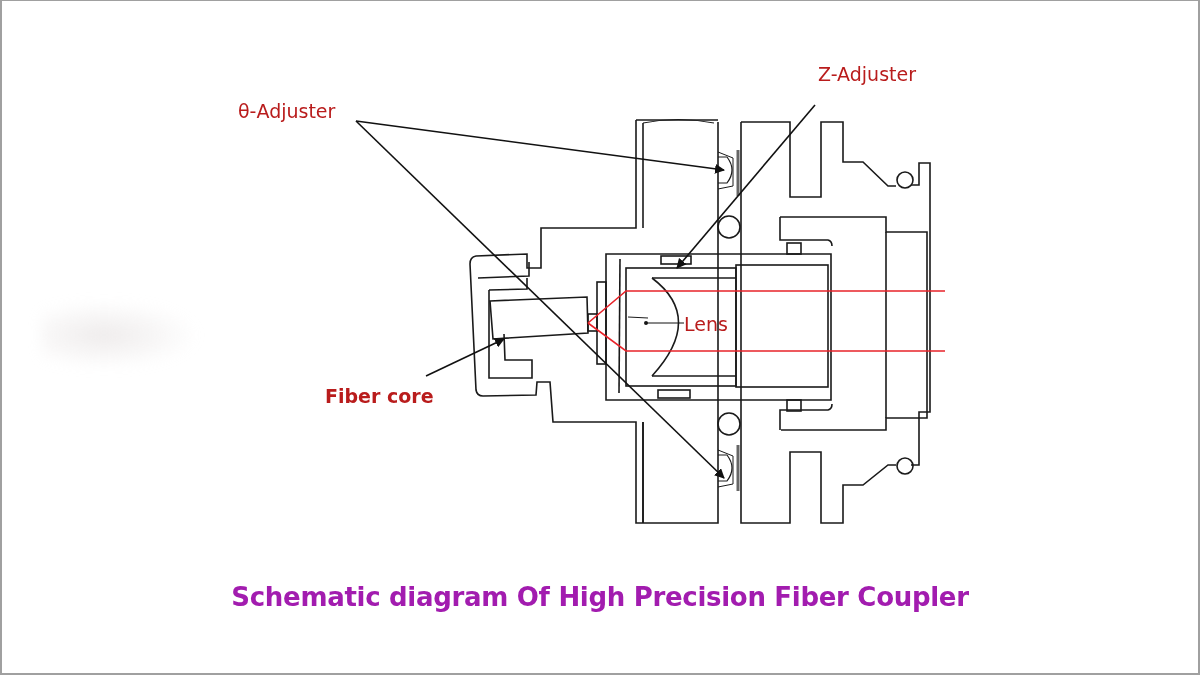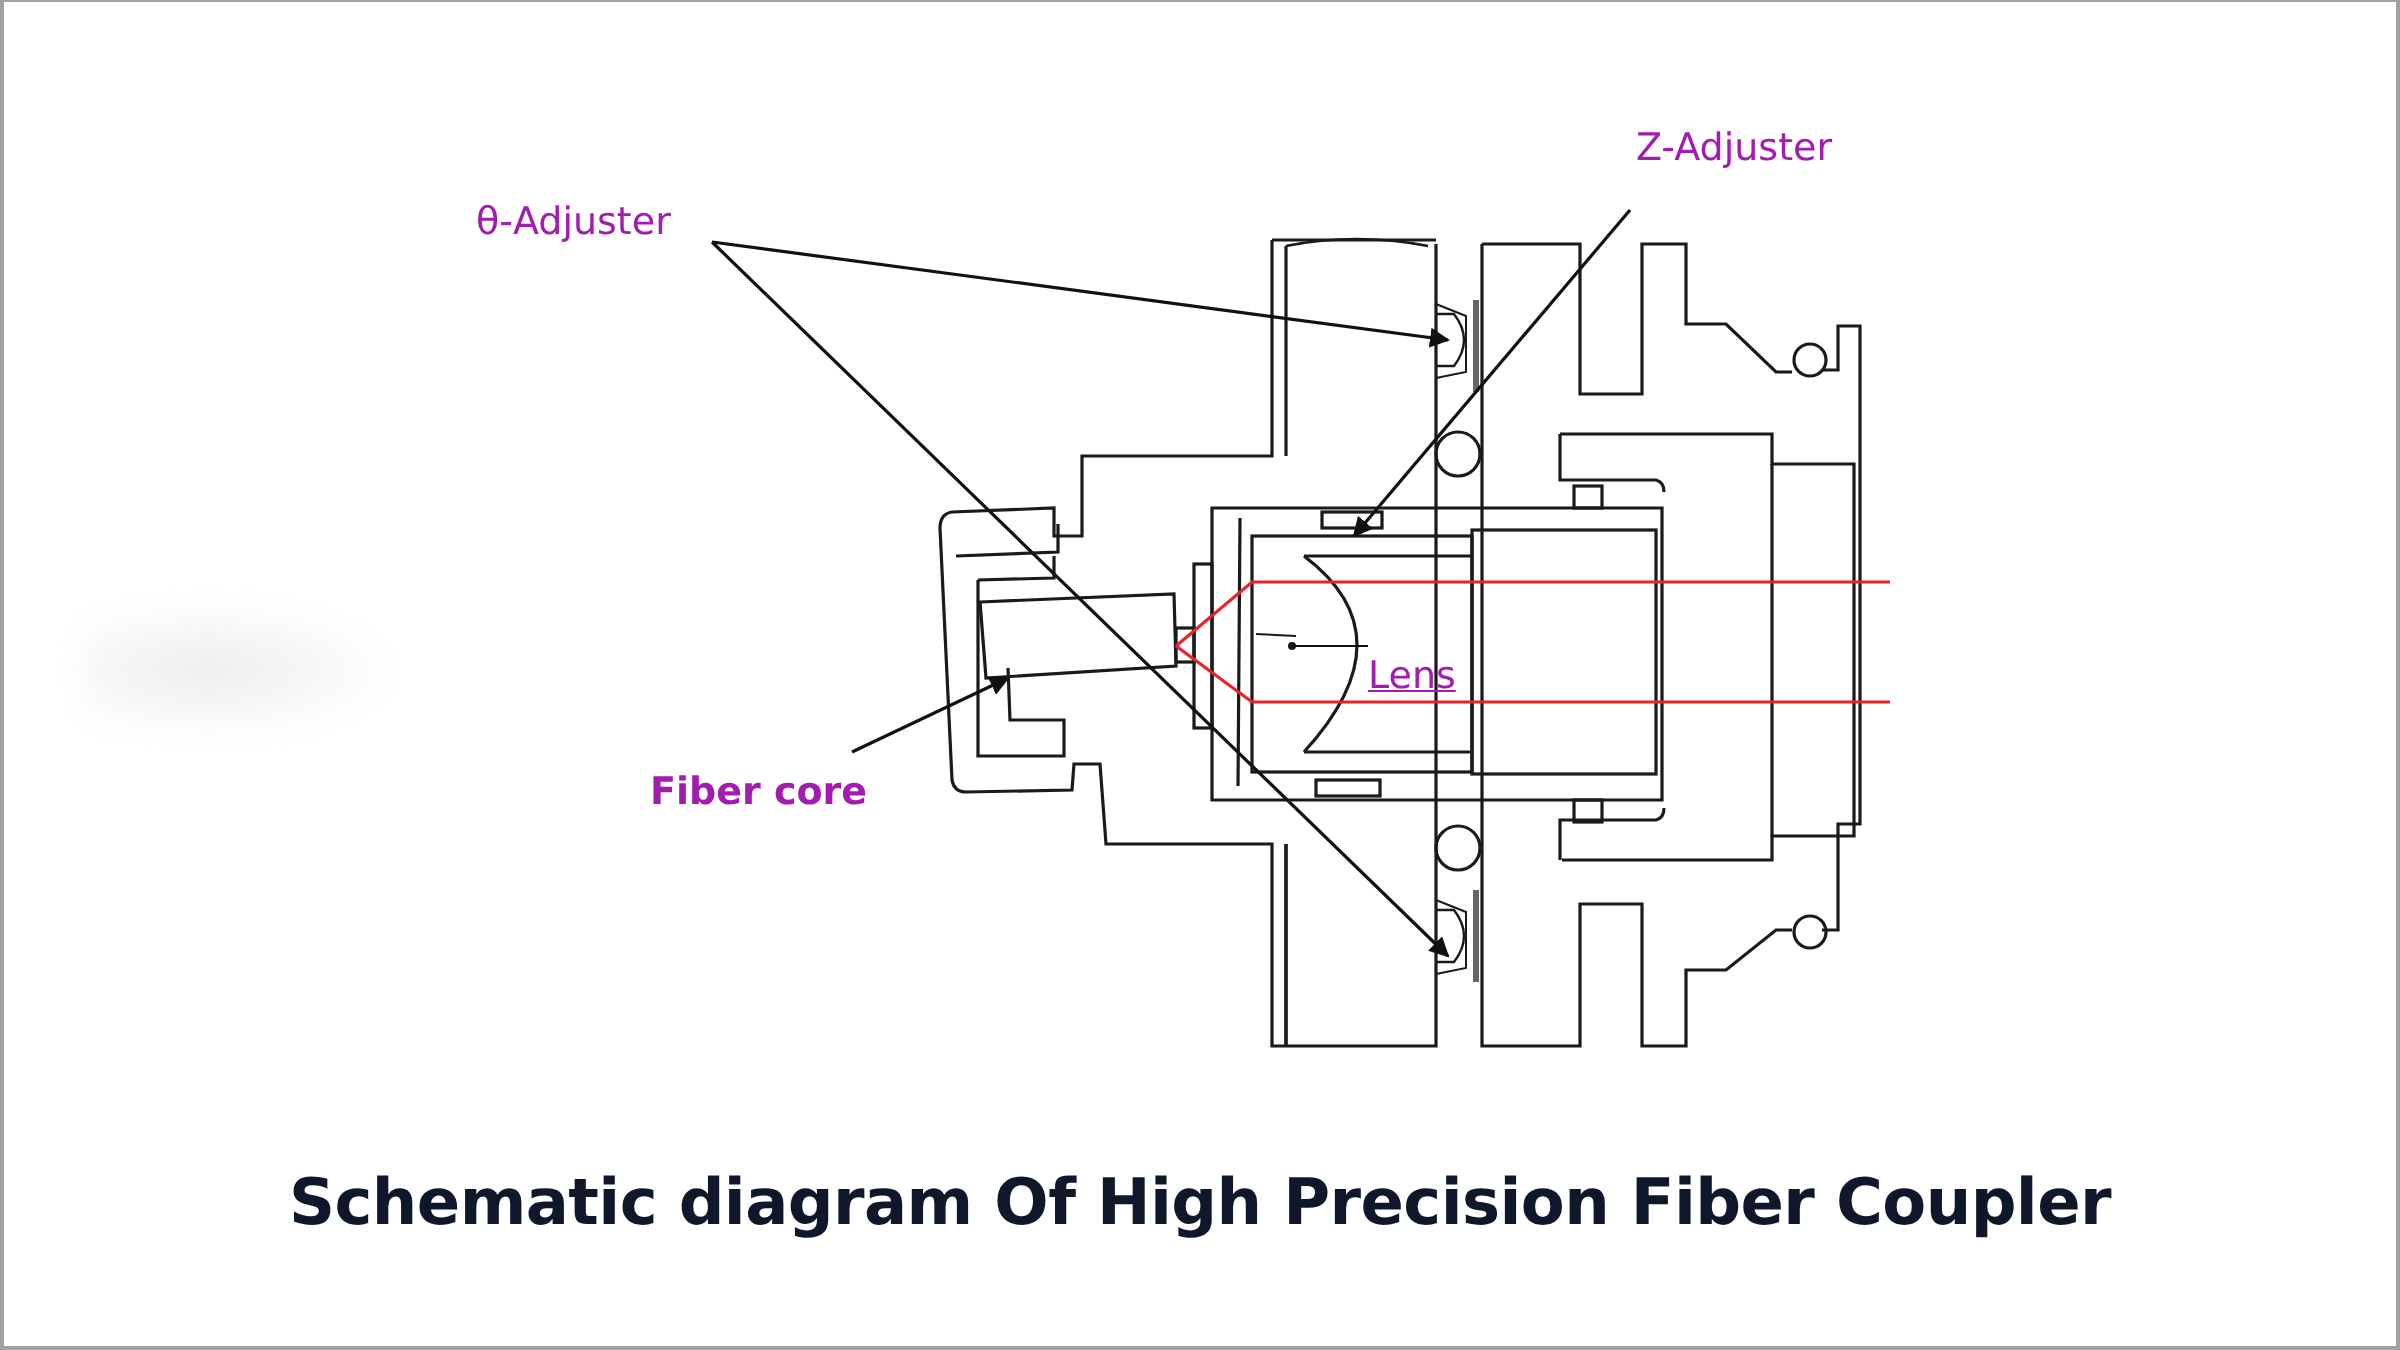--- a/index.html
+++ b/index.html
@@ -12,26 +12,26 @@
     background: #ffffff;
   }
   .blur-smudge {
     position: absolute; left: 40px; top: 300px; width: 160px; height: 70px;
     background: radial-gradient(ellipse at 40% 50%, rgba(225,220,220,0.55), rgba(255,255,255,0) 70%);
     filter: blur(6px);
   }
   svg.diagram { position: absolute; left: 0; top: 0; }
   .lbl {
     position: absolute; font-family: "DejaVu Sans", sans-serif;
-    font-size: 19px; color: #a21caf; white-space: nowrap;
+    font-size: 19px; color: #b91c1c; white-space: nowrap;
   }
   .caption {
     position: absolute; left: 0; width: 1200px; top: 582px; text-align: center;
-    font-family: "DejaVu Sans", sans-serif; font-weight: bold; font-size: 32px;
-    color: #0f172a; letter-spacing: -0.3px;
+    font-family: "DejaVu Sans", sans-serif; font-weight: bold; font-size: 26px;
+    color: #a21caf; letter-spacing: -0.3px;
   }
 </style>
 </head>
 <body>
 
 <div class="frame"></div>
 <div class="blur-smudge"></div>
 
 <svg class="diagram" width="1200" height="675" viewBox="0 0 1200 675" xmlns="http://www.w3.org/2000/svg">
   <defs>
@@ -104,16 +104,16 @@
     <path d="M356,121 L724,170" marker-end="url(#arrowhead)"></path>
     <path d="M356,121 L724,478" marker-end="url(#arrowhead)"></path>
     <path d="M815,105 L677,268" marker-end="url(#arrowhead)"></path>
     <path d="M426,376 L504,339" marker-end="url(#arrowhead)"></path>
     <path d="M646,323 L684,323" stroke-width="1"></path>
   </g>
 </svg>
 
 <div class="lbl" style="left:238px; top:100px;">θ-Adjuster</div>
 <div class="lbl" style="left:818px; top:63px;">Z-Adjuster</div>
-<div class="lbl" style="left:684px; top:327px;text-decoration:underline;">Lens</div>
+<div class="lbl" style="left:684px; top:313px;">Lens</div>
 <div class="lbl" style="left:325px; top:385px;font-weight:bold;">Fiber core</div>
 
 <div class="caption">Schematic diagram Of High Precision Fiber Coupler</div>
 
 </body></html>

